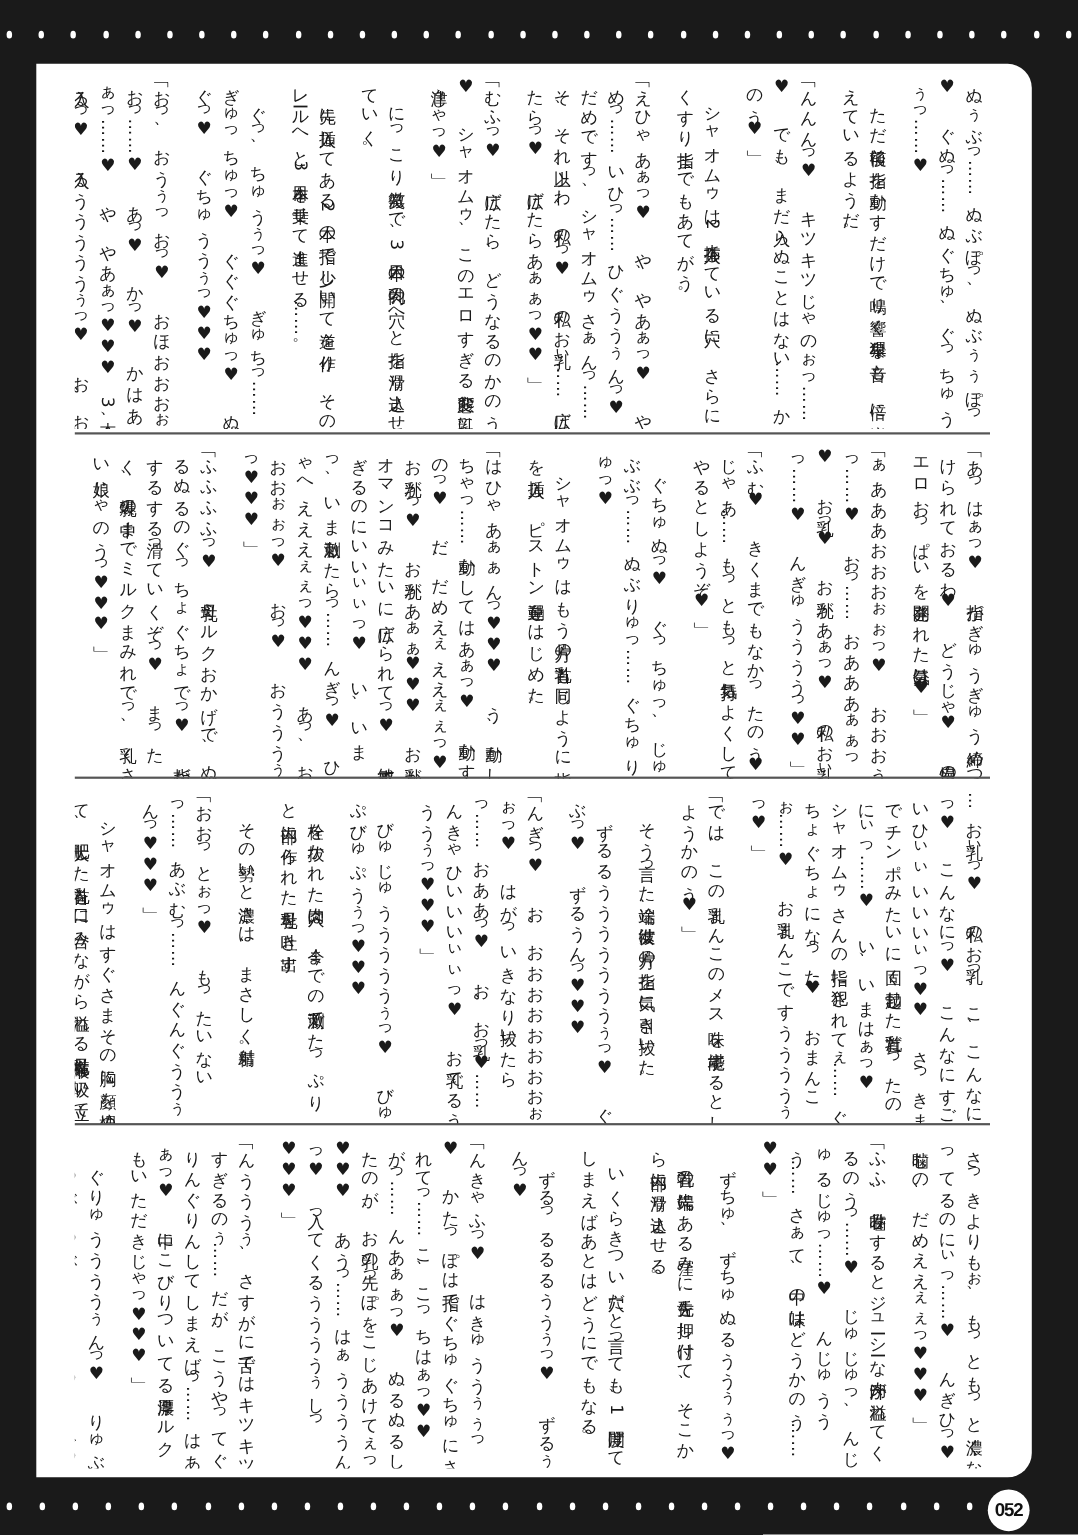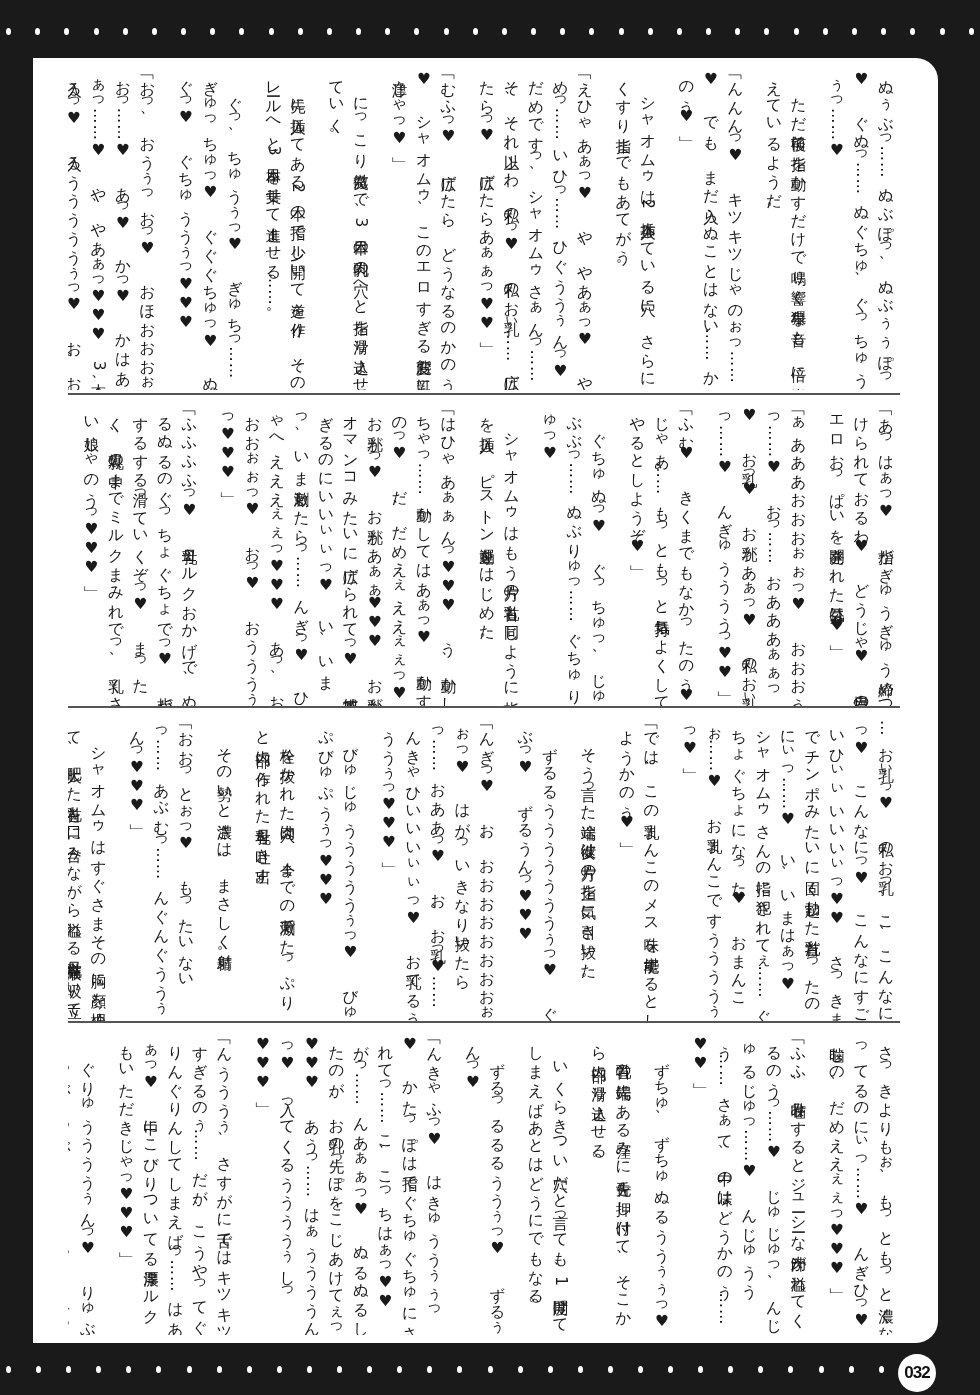--- a/index.html
+++ b/index.html
@@ -152,13 +152,13 @@
     <span></span>
     <span></span>
     <span></span>
     <span></span>
     <span></span>
     <span></span>
     <span></span>
   <span></span>
 </div>
 
-<div class="pagenum">032</div>
+<div class="pagenum">052</div>
 
 </body></html>

